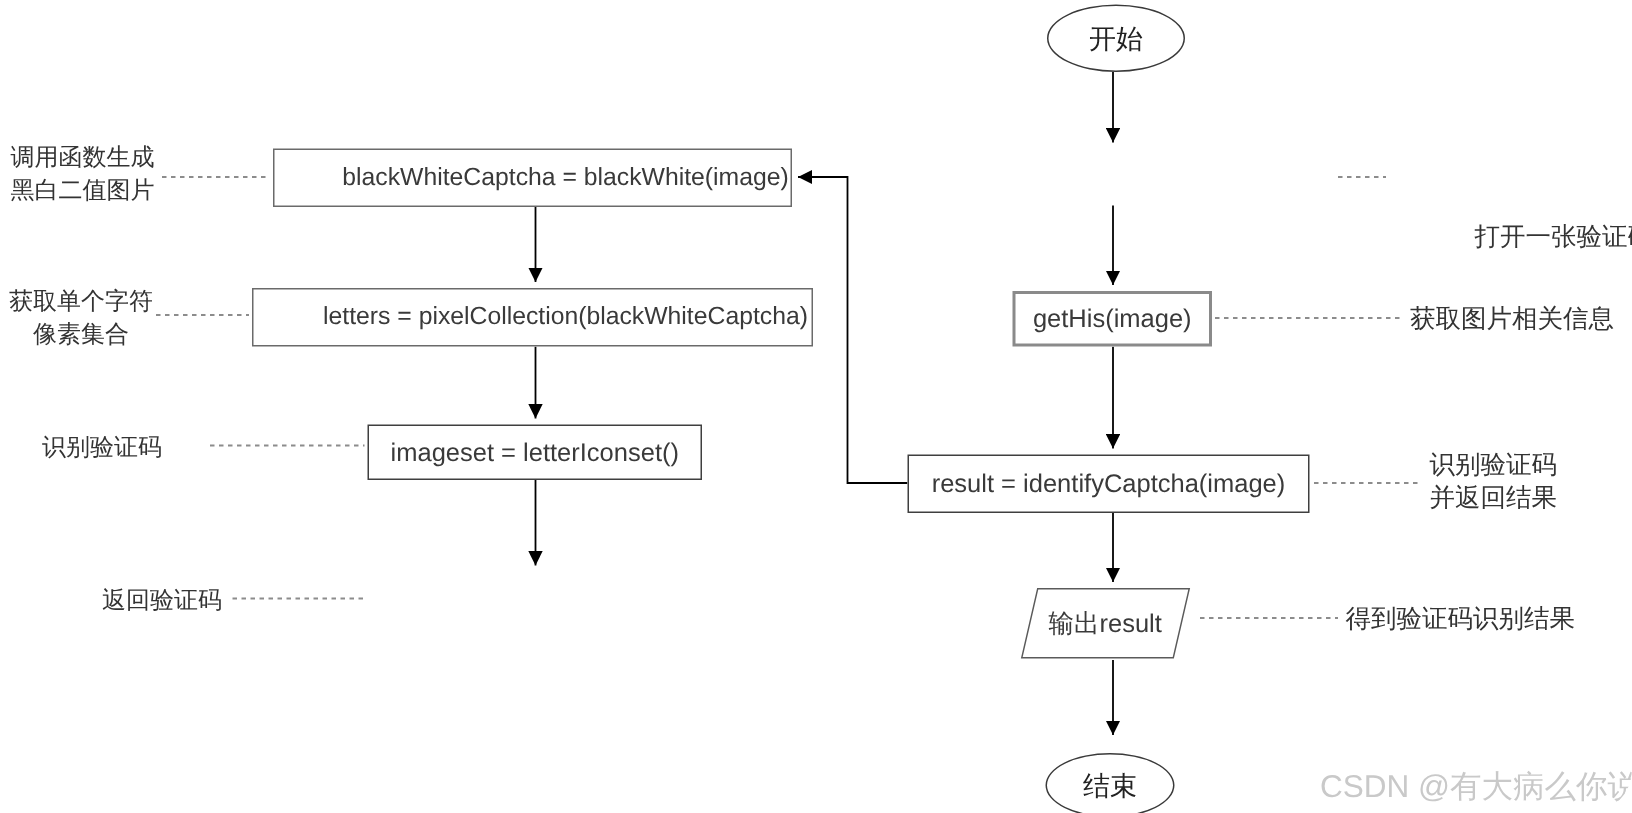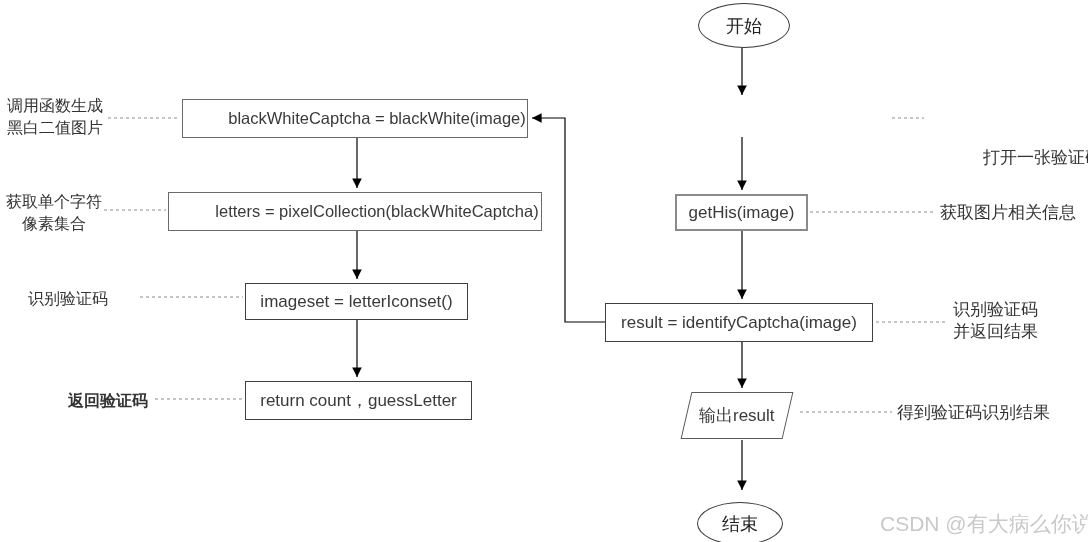--- a/index.html
+++ b/index.html
@@ -79,34 +79,33 @@
   </div>
 
   <div class="node ellipse" style="left:697px;top:502px;width:86px;height:43px;font-family:Liberation Mono, monospace;">结束</div>
 
   <div class="node rect-mid long" style="left:182px;top:99px;width:346px;height:39px;">blackWhiteCaptcha = blackWhite(image)</div>
 
   <div class="node rect-dark" style="left:245px;top:283px;width:223px;height:37px;">imageset = letterIconset()</div>
 
   <div class="node rect-mid long" style="left:168px;top:192px;width:374px;height:39px;">letters = pixelCollection(blackWhiteCaptcha)</div>
 
-  <div class="node rect-dark" style="left:245px;top:381px;width:227px;height:39px;">return count，guessLetter</div>
 
   <div class="ann" style="left:5px;top:95px;width:100px;">
     <span>调用函数生成</span>
     <span>黑白二值图片</span>
   </div>
   <div class="ann" style="left:4px;top:191px;width:100px;">
     <span>获取单个字符</span>
     <span>像素集合</span>
   </div>
   <div class="ann" style="left:28px;top:288px;">
     <span>识别验证码</span>
   </div>
-  <div class="ann" style="left:68px;top:390px;font-weight:bold;">
+  <div class="ann" style="left:68px;top:390px;">
     <span>返回验证码</span>
   </div>
 
   <div class="ann ann-r" style="left:983px;top:108px;margin-top:39px;">
     <span>打开一张验证码图片</span>
   </div>
   <div class="ann ann-r" style="left:940px;top:202px;">
     <span>获取图片相关信息</span>
   </div>
   <div class="ann ann-r" style="left:953px;top:299px;">

